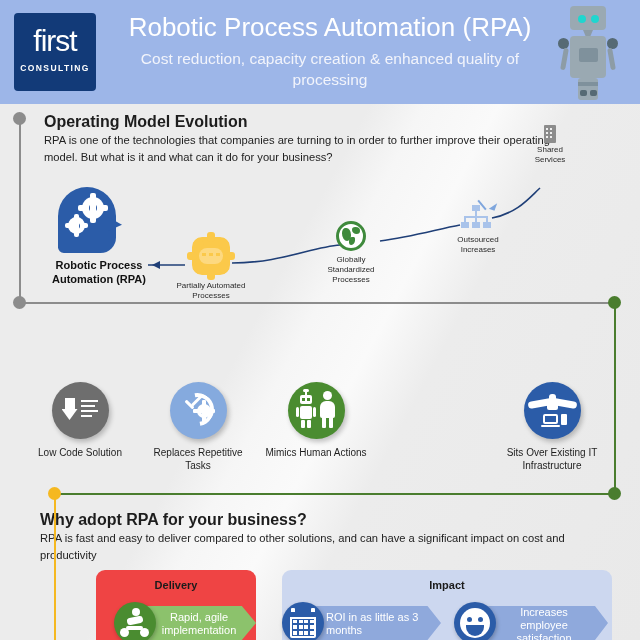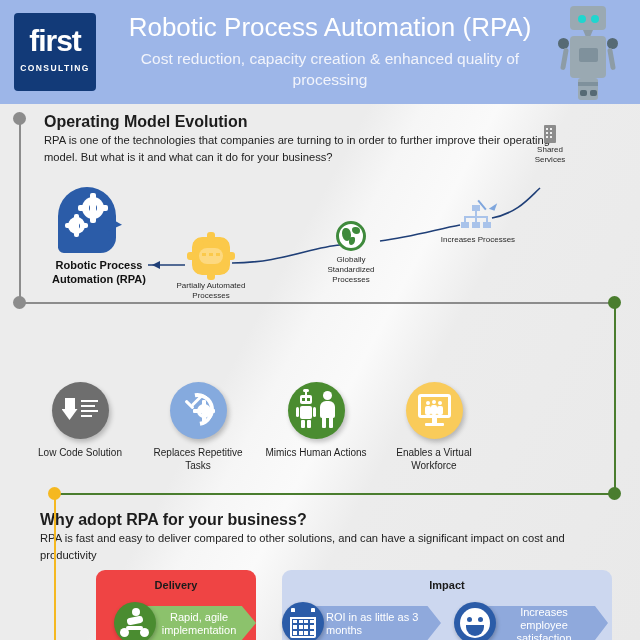--- a/index.html
+++ b/index.html
@@ -17,21 +17,21 @@
       #f6f6f6 46%, #fafafa 54%,
       #ececec 62%, #e9e9e9 100%);
     z-index:0;}
 
   
   .header{position:absolute;left:0;top:0;width:640px;height:104px;
     background:#9db6e8;z-index:5;overflow:hidden;}
   .logo{position:absolute;left:14px;top:13px;width:82px;height:78px;
     background:#123a78;border-radius:4px;}
   .logo-first{position:absolute;left:0;top:13px;width:82px;text-align:center;
-    color:#ffffff;font-weight:bold;font-size:30px;letter-spacing:-1px;line-height:30px;}
+    color:#ffffff;font-weight:normal;font-size:30px;letter-spacing:-1px;line-height:30px;}
   .logo-sub{position:absolute;left:0;top:50px;width:82px;text-align:center;
     color:#ffffff;font-size:8.5px;font-weight:bold;letter-spacing:1.4px;}
 
   .head-title{position:absolute;left:104px;top:11px;width:452px;text-align:center;
     color:#ffffff;font-size:26px;line-height:32px;font-weight:400;}
   .head-sub{position:absolute;left:104px;top:48px;width:452px;text-align:center;
     color:#f2f4fb;font-size:15.5px;line-height:21px;font-weight:400;}
 
   
   .robot{position:absolute;left:556px;top:4px;width:64px;height:98px;}
@@ -235,21 +235,21 @@
       <div class="b" style="left:4px;top:11px;width:24px;height:2px;"></div>
       <div class="b" style="left:4px;top:13px;width:2px;height:4px;"></div>
       <div class="b" style="left:15px;top:13px;width:2px;height:4px;"></div>
       <div class="b" style="left:26px;top:13px;width:2px;height:4px;"></div>
       <div class="b" style="left:1px;top:17px;width:8px;height:6px;"></div>
       <div class="b" style="left:12px;top:17px;width:8px;height:6px;"></div>
       <div class="b" style="left:23px;top:17px;width:8px;height:6px;"></div>
       <div class="b" style="left:21px;top:-6px;width:2px;height:12px;transform:rotate(-40deg);background:#7fa6dd;"></div>
       <div class="arrow"></div>
     </div>
-    <div class="node-cap" style="left:400px;top:50px;width:76px;">Increases Processes</div>
+    <div class="node-cap" style="left:400px;top:50px;width:76px;">Outsourced Increases</div>
 
     <div class="bldg" style="left:504px;top:-60px;">
       <div class="w" style="left:2px;top:3px;"></div>
         <div class="w" style="left:6px;top:3px;"></div>
       <div class="w" style="left:2px;top:7px;"></div>
         <div class="w" style="left:6px;top:7px;"></div>
       <div class="w" style="left:2px;top:11px;"></div>
         <div class="w" style="left:6px;top:11px;"></div>
     </div>
     <div class="node-cap" style="left:482px;top:-40px;width:56px;">Shared Services</div>
@@ -304,38 +304,38 @@
           <div class="wh" style="left:19px;top:38px;width:4px;height:8px;border-radius:1px;"></div>
           <div class="wh" style="left:35px;top:9px;width:9px;height:9px;border-radius:50%;"></div>
           <div class="wh" style="left:32px;top:19px;width:15px;height:17px;border-radius:6px 6px 2px 2px;"></div>
           <div class="wh" style="left:34px;top:34px;width:4px;height:12px;border-radius:1px;"></div>
           <div class="wh" style="left:41px;top:34px;width:4px;height:12px;border-radius:1px;"></div>
         </div>
       </div>
       <div class="clabel">Mimics Human Actions</div>
     </div>
 
-    <div class="cwrap" style="left:342px;top:0;">
-      <div class="circ" style="background:#f9cb5a;">
+
+    <div class="cwrap" style="left:460px;top:0;">
+      <div class="circ" style="background:#2b5ca8;">
         <div class="ic">
-          <div style="position:absolute;left:12px;top:12px;width:33px;height:24px;border:3px solid #ffffff;
-                      border-radius:3px;box-sizing:border-box;"></div>
-          <div class="wh" style="left:26px;top:36px;width:5px;height:5px;"></div>
-          <div class="wh" style="left:19px;top:41px;width:19px;height:3px;border-radius:1px;"></div>
-          <div class="wh" style="left:20px;top:19px;width:4px;height:4px;border-radius:50%;"></div>
-          <div class="wh" style="left:26px;top:18px;width:4px;height:4px;border-radius:50%;"></div>
-          <div class="wh" style="left:32px;top:19px;width:4px;height:4px;border-radius:50%;"></div>
-          <div class="wh" style="left:19px;top:24px;width:6px;height:9px;border-radius:2px;"></div>
-          <div class="wh" style="left:25px;top:23px;width:6px;height:10px;border-radius:2px;"></div>
-          <div class="wh" style="left:31px;top:24px;width:6px;height:9px;border-radius:2px;"></div>
+          <div class="wh" style="left:25px;top:12px;width:7px;height:9px;border-radius:3px;"></div>
+          <div class="wh" style="left:4px;top:18px;width:24px;height:7px;
+               border-radius:12px 2px 2px 12px;transform:rotate(-10deg);"></div>
+          <div class="wh" style="left:29px;top:18px;width:24px;height:7px;
+               border-radius:2px 12px 12px 2px;transform:rotate(10deg);"></div>
+          <div class="wh" style="left:23px;top:20px;width:11px;height:8px;border-radius:2px;"></div>
+          <div style="position:absolute;left:19px;top:32px;width:15px;height:10px;border:2px solid #ffffff;
+                      border-radius:2px;box-sizing:border-box;"></div>
+          <div class="wh" style="left:17px;top:43px;width:19px;height:2px;border-radius:1px;"></div>
+          <div class="wh" style="left:37px;top:32px;width:6px;height:11px;border-radius:1px;"></div>
         </div>
       </div>
-      <div class="clabel">Enables a Virtual Workforce</div>
-    </div>
-
+      <div class="clabel">Sits Over Existing IT Infrastructure</div>
+    </div>
   </div>
 
   <div class="sec" style="left:40px;top:511px;width:550px;">
     <div class="sec-h">Why adopt RPA for your business?</div>
     <div class="sec-p">RPA is fast and easy to deliver compared to other solutions, and can have a significant impact on cost and productivity</div>
   </div>
 
   <div class="panels">
 
     <div class="panel" style="left:0px;width:160px;height:70px;background:#ef4444;">

